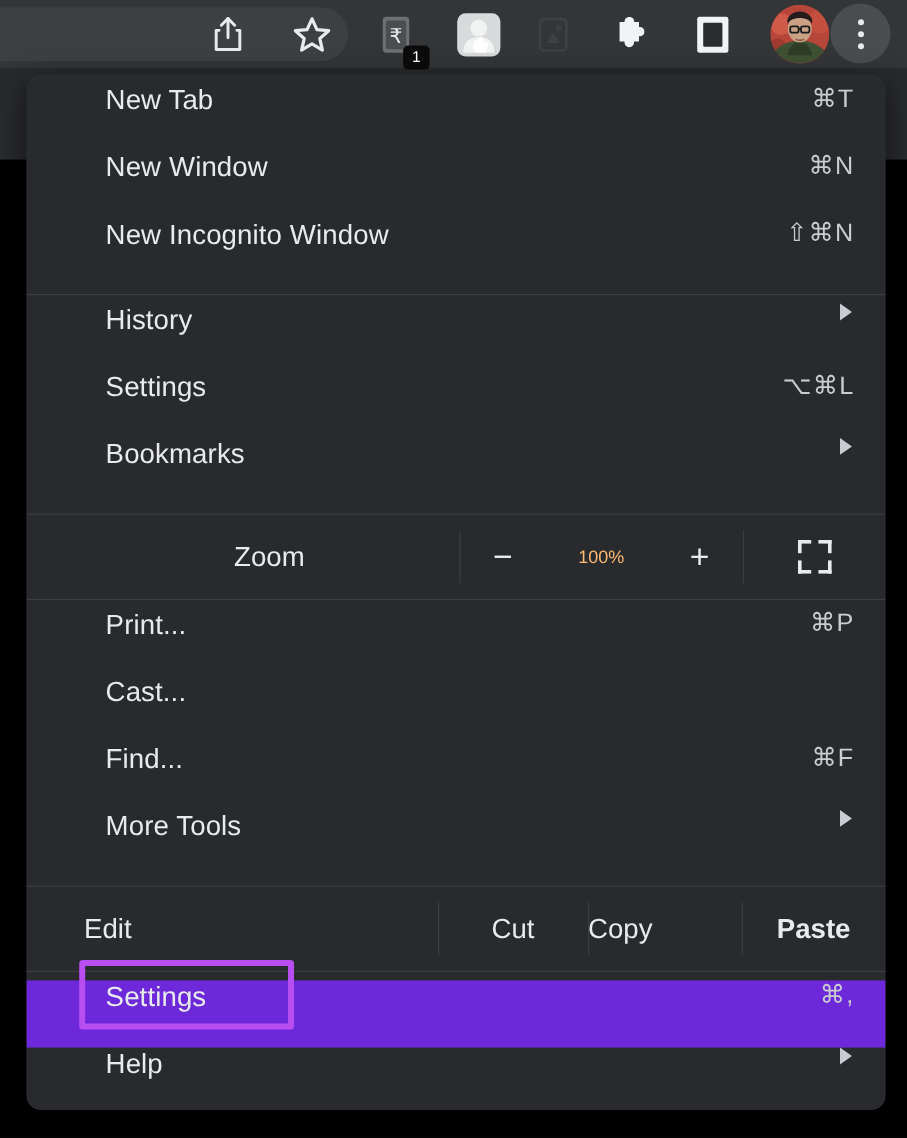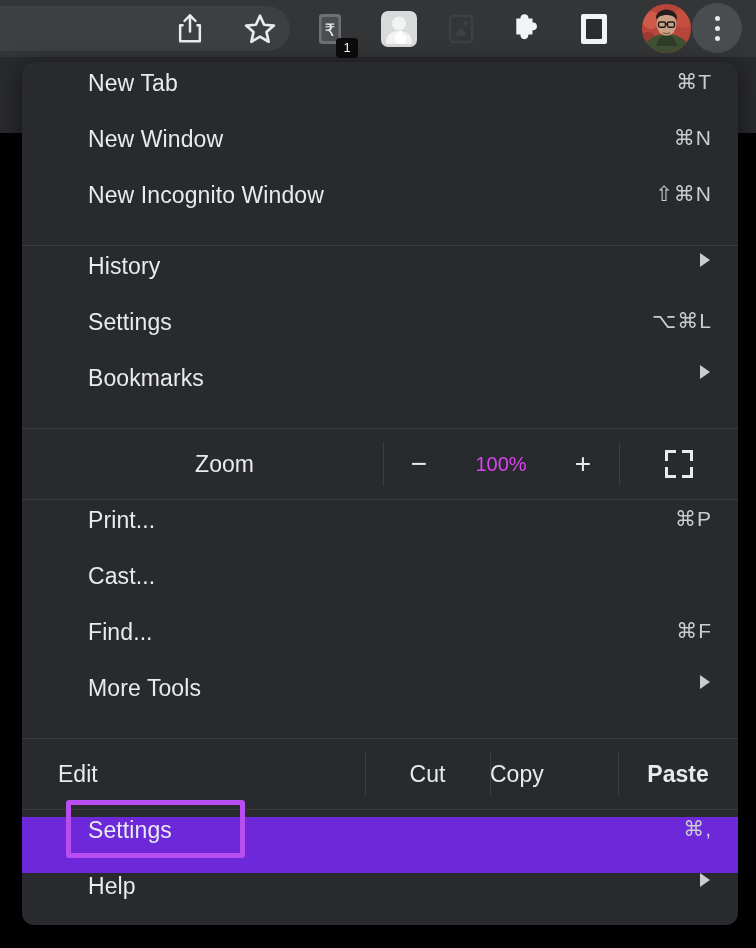--- a/index.html
+++ b/index.html
@@ -172,35 +172,35 @@
 
   
   .zoom-label  { width: 361px; padding-left: 44px; font-size: 23px; justify-content: center; }
   .zoom-ctrl   { width: 236px; justify-content: center; gap: 0; }
   .zoom-ctrl .zbtn {
     width: 54px; text-align: center;
     font-size: 28px; color: #e8eaed; line-height: 1;
   }
   .zoom-ctrl .zval {
     width: 110px; text-align: center;
-    font-size: 20px; color: #d946ef;
+    font-size: 15px; color: #fdba74;
   }
   .zoom-full   { flex: 1 1 auto; justify-content: center; }
   .fullscreen-glyph { width: 28px; height: 28px; position: relative; }
   .fullscreen-glyph span {
     position: absolute; width: 11px; height: 11px;
     border: 3px solid #e8eaed;
   }
   .fullscreen-glyph span:nth-child(1){ left:0; top:0; border-right:none; border-bottom:none; }
   .fullscreen-glyph span:nth-child(2){ right:0; top:0; border-left:none; border-bottom:none; }
   .fullscreen-glyph span:nth-child(3){ left:0; bottom:0; border-right:none; border-top:none; }
   .fullscreen-glyph span:nth-child(4){ right:0; bottom:0; border-left:none; border-top:none; }
 
   
-  .edit-label { width: 343px; padding-left: 36px; font-size: 23px; }
+  .edit-label { width: 343px; padding-left: 48px; font-size: 23px; }
   .edit-cut   { width: 125px; justify-content: center; font-size: 23px; }
   .edit-copy  { width: 128px; font-size: 23px; }
   .edit-paste { flex: 1 1 auto; justify-content: center; font-size: 23px; font-weight: bold; }
 
   
   .highlight-box {
     position: absolute;
     left: 44px; top: 738px;
     width: 179px; height: 58px;
     border: 5px solid #b84ef2;

